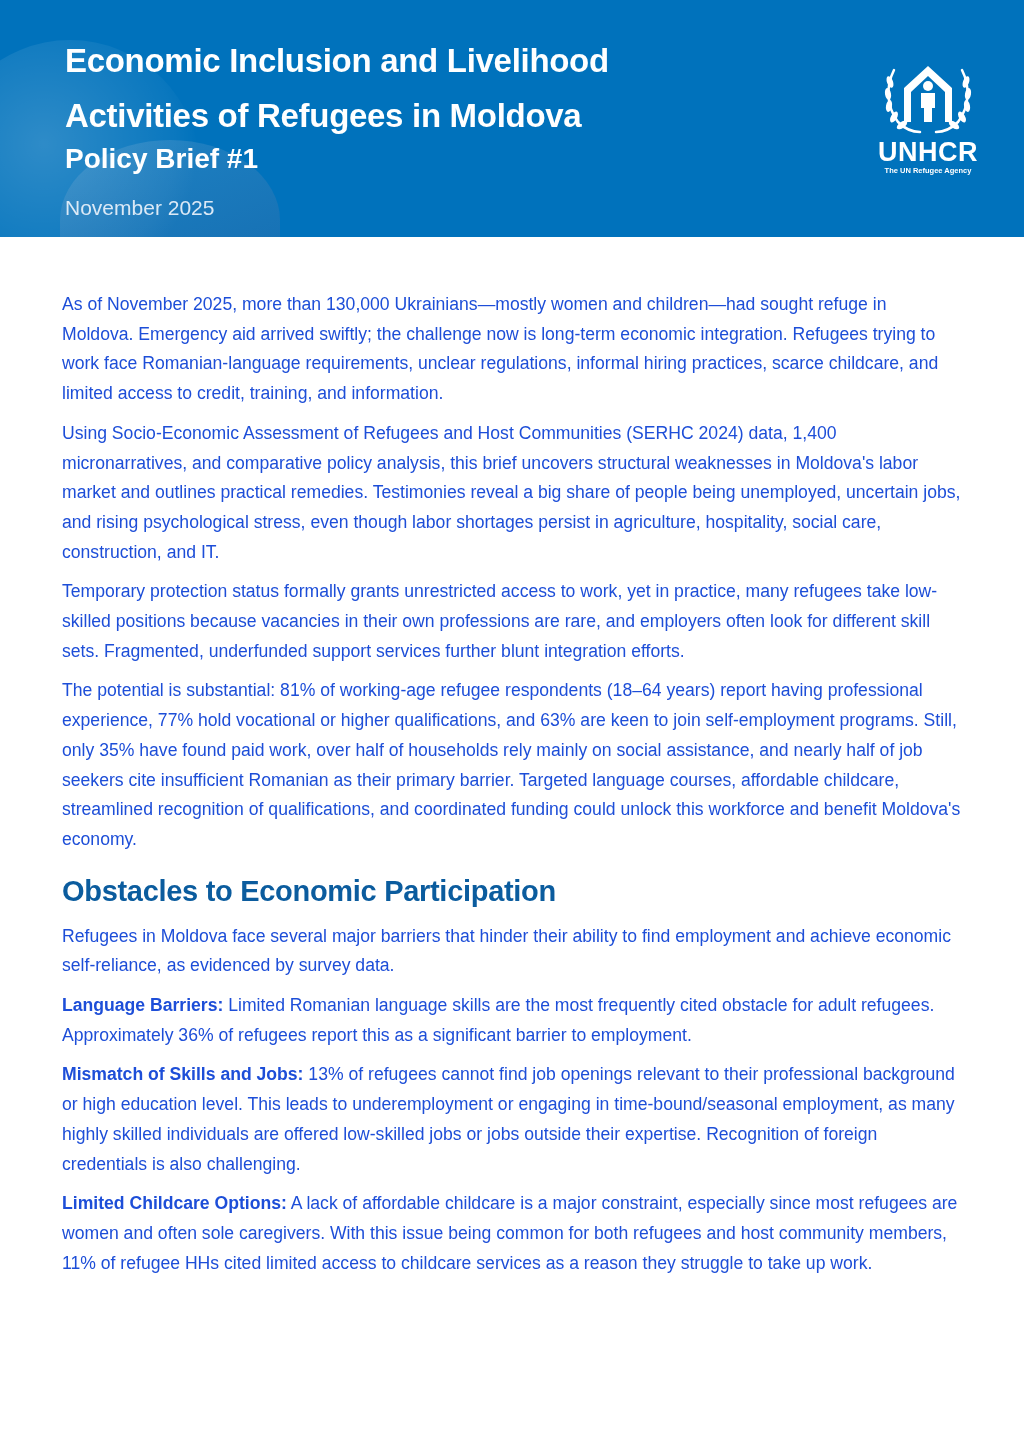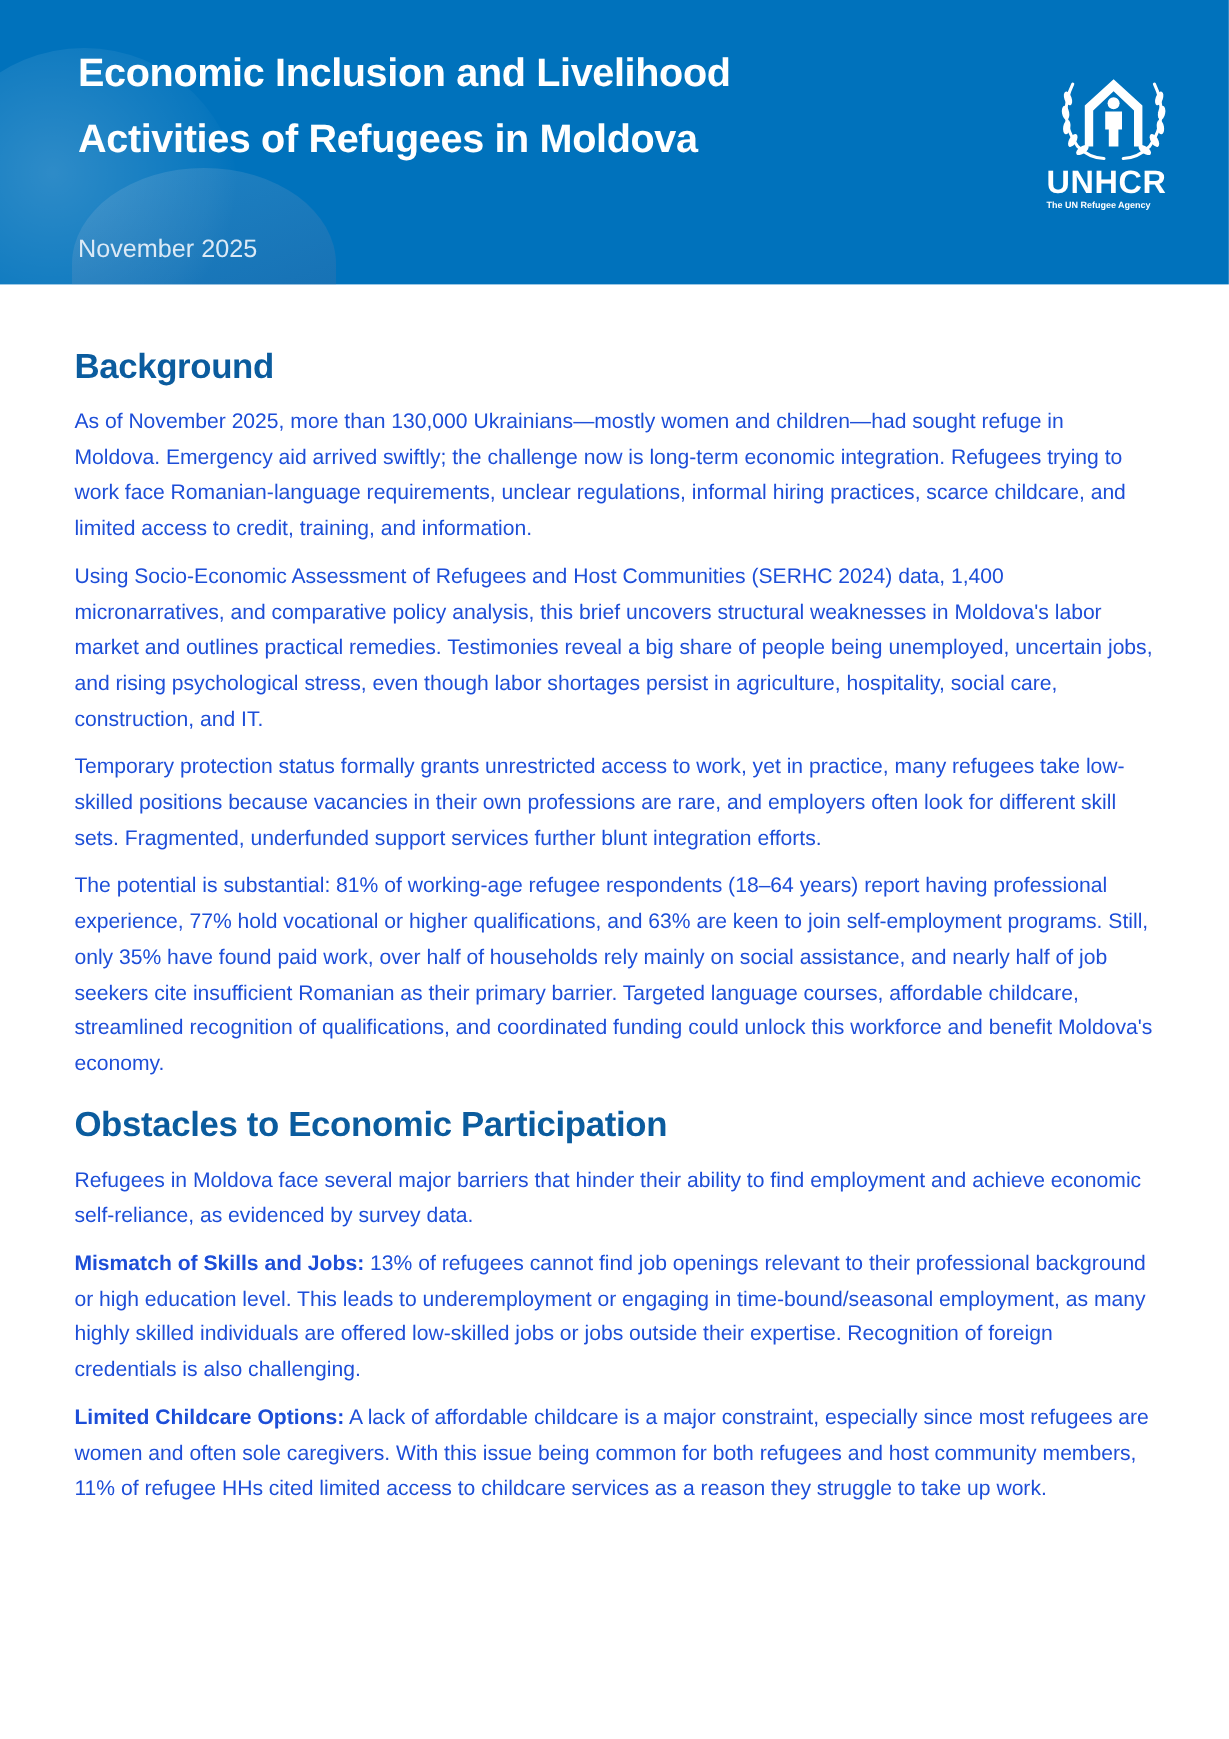--- a/index.html
+++ b/index.html
@@ -13,41 +13,42 @@
                    background: radial-gradient(circle at 40% 40%, rgba(255,255,255,0.18), rgba(255,255,255,0.04) 60%, rgba(255,255,255,0) 70%); }
   .header .swirl2 { position: absolute; left: 60px; top: 140px; width: 220px; height: 160px;
                     border-radius: 50% 50% 0 0;
                     background: linear-gradient(160deg, rgba(255,255,255,0.12), rgba(80,90,140,0.25)); }
   .header .title { position: absolute; left: 65px; top: 33px; color: #ffffff;
                    font-size: 33px; font-weight: bold; line-height: 55px; letter-spacing: -0.3px; margin: 0; }
   .header .subtitle { position: absolute; left: 65px; top: 143px; color: #ffffff;
                       font-size: 28px; font-weight: bold; margin: 0; }
   .header .date { position: absolute; left: 65px; top: 196px; color: #dbe9f6; font-size: 21px; }
 
-  .logo { position: absolute; left: 872px; top: 62px; width: 112px; height: 118px; }
+  .logo { position: absolute; left: 872px; top: 62px; width: 112px; height: 118px; text-align: center; }
   .logo svg { display: block; margin: 0 auto; }
   .logo .logo-name { color: #ffffff; font-weight: bold; font-size: 27px; line-height: 28px; letter-spacing: 0.5px; }
   .logo .logo-tag { color: #ffffff; font-size: 7.5px; line-height: 9px; font-weight: bold; }
 
   .content { position: absolute; left: 62px; top: 290px; width: 900px; }
   h2.section { color: #0b5c9e; font-size: 29px; font-weight: bold; margin: 0 0 14px 0; letter-spacing: -0.3px; }
   p.para { font-size: 17.6px; line-height: 29.7px; margin: 0 0 10px 0; color: #1d4ed8; }
   p.para b { font-weight: bold; }
   .section2 { margin-top: 20px; }
 </style>
 </head>
 <body>
 
 <div class="header">
   <div class="swirl"></div>
   <div class="swirl2"></div>
   <h1 class="title">
     <span>Economic Inclusion and Livelihood</span><br>
     <span>Activities of Refugees in Moldova</span>
   </h1>
+  <h3 class="subtitle">Policy Brief #1</h3>
   <div class="date">November 2025</div>
 
   <div class="logo">
     <svg width="96" height="76" viewBox="0 0 96 76">
 
       <g fill="none" stroke="#ffffff" stroke-width="2.5" stroke-linecap="round">
         <path d="M14 8 C6 24 6 44 18 60 C26 68 34 70 40 70"></path>
         <path d="M82 8 C90 24 90 44 78 60 C70 68 62 70 56 70"></path>
       </g>
       <g fill="#ffffff">
@@ -68,30 +69,32 @@
         <path d="M41 31 L55 31 L55 46 L52 46 L52 60 L44 60 L44 46 L41 46 Z"></path>
       </g>
     </svg>
     <div class="logo-name">UNHCR</div>
     <div class="logo-tag">The UN Refugee Agency</div>
   </div>
 </div>
 
 <div class="content">
   <section>
-    <h2 class="section">Background</h2>
     <p class="para">As of November 2025, more than 130,000 Ukrainians—mostly women and children—had sought refuge in Moldova. Emergency aid arrived swiftly; the challenge now is long-term economic integration. Refugees trying to work face Romanian-language requirements, unclear regulations, informal hiring practices, scarce childcare, and limited access to credit, training, and information.</p>
     <p class="para">Using Socio-Economic Assessment of Refugees and Host Communities (SERHC 2024) data, 1,400 micronarratives, and comparative policy analysis, this brief uncovers structural weaknesses in Moldova's labor market and outlines practical remedies. Testimonies reveal a big share of people being unemployed, uncertain jobs, and rising psychological stress, even though labor shortages persist in agriculture, hospitality, social care, construction, and IT.</p>
     <p class="para">Temporary protection status formally grants unrestricted access to work, yet in practice, many refugees take low-skilled positions because vacancies in their own professions are rare, and employers often look for different skill sets. Fragmented, underfunded support services further blunt integration efforts.</p>
     <p class="para">The potential is substantial: 81% of working-age refugee respondents (18–64 years) report having professional experience, 77% hold vocational or higher qualifications, and 63% are keen to join self-employment programs. Still, only 35% have found paid work, over half of households rely mainly on social assistance, and nearly half of job seekers cite insufficient Romanian as their primary barrier. Targeted language courses, affordable childcare, streamlined recognition of qualifications, and coordinated funding could unlock this workforce and benefit Moldova's economy.</p>
   </section>
 
   <section class="section2">
     <h2 class="section">Obstacles to Economic Participation</h2>
     <p class="para">Refugees in Moldova face several major barriers that hinder their ability to find employment and achieve economic self-reliance, as evidenced by survey data.</p>
     <p class="para">
+      <b>Language Barriers:</b><span> Limited Romanian language skills are the most frequently cited obstacle for adult refugees. Approximately 36% of refugees report this as a significant barrier to employment.</span>
+    </p>
+    <p class="para">
       <b>Mismatch of Skills and Jobs:</b><span> 13% of refugees cannot find job openings relevant to their professional background or high education level. This leads to underemployment or engaging in time-bound/seasonal employment, as many highly skilled individuals are offered low-skilled jobs or jobs outside their expertise. Recognition of foreign credentials is also challenging.</span>
     </p>
     <p class="para">
       <b>Limited Childcare Options:</b><span> A lack of affordable childcare is a major constraint, especially since most refugees are women and often sole caregivers. With this issue being common for both refugees and host community members, 11% of refugee HHs cited limited access to childcare services as a reason they struggle to take up work.</span>
     </p>
   </section>
 </div>
 
 </body></html>

